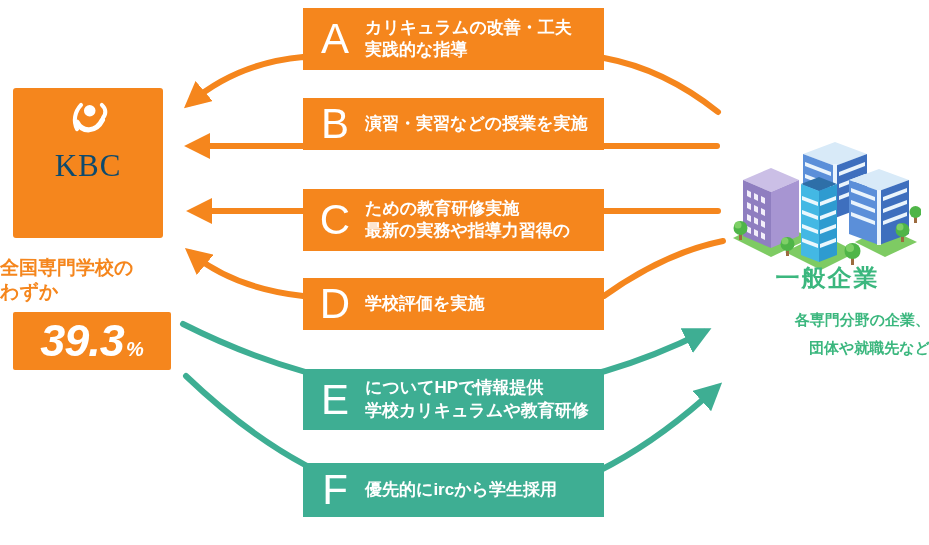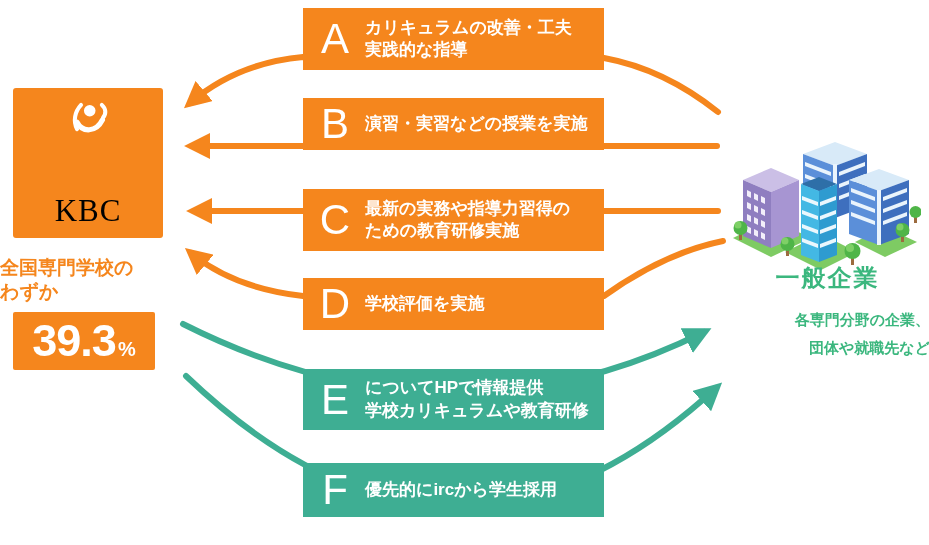--- a/index.html
+++ b/index.html
@@ -4,35 +4,35 @@
 <style>
   html,body{margin:0;padding:0;background:#ffffff;}
   .canvas{
     position:relative;width:929px;height:545px;background:#fff;overflow:hidden;
     font-family:"Liberation Sans",sans-serif;
   }
   .arrows{position:absolute;left:0;top:0;z-index:1;}
   
   .kbc-card{
     position:absolute;left:13px;top:88px;width:150px;height:150px;z-index:2;
-    background:var(--c-orange,#F5861D);border-radius:3px;color:#000000;
-    display:flex;flex-direction:column;align-items:center;justify-content:flex-start;gap:45px;
+    background:var(--c-orange,#F5861D);border-radius:3px;color:#0c4a6e;
+    display:flex;flex-direction:column;align-items:center;justify-content:flex-start;
   }
   .kbc-mark{margin-top:10px;width:58px;height:52px;}
   .kbc-en{font-family:"Liberation Serif",serif;font-size:31px;line-height:1.0;letter-spacing:1px;margin-top:0px;}
   .kbc-jp{font-size:23px;font-weight:bold;line-height:1.2;margin-top:2px;}
   
   .stat-caption{
     position:absolute;left:0px;top:256px;width:170px;z-index:2;text-align:left;
     color:var(--c-orange,#F5861D);font-size:19px;font-weight:bold;line-height:1.25;
   }
   .stat-box{
-    position:absolute;left:13px;top:312px;width:142px;height:58px;z-index:2;
+    position:absolute;left:13px;top:312px;width:158px;height:58px;z-index:2;
     background:var(--c-orange,#F5861D);border-radius:2px;color:#fff;
-    display:flex;align-items:baseline;justify-content:center;
+    display:flex;align-items:baseline;justify-content:center;font-style:italic;
   }
   .stat-value{font-size:45px;font-weight:bold;letter-spacing:-1px;line-height:58px;}
   .stat-unit{font-size:20px;font-weight:bold;margin-left:2px;}
   
   .box{
     position:absolute;left:303px;width:301px;z-index:2;color:#fff;
     display:flex;align-items:center;box-sizing:border-box;padding-left:14px;
   }
   .box.orange{background:var(--c-orange,#F5861D);}
   .box.teal{background:var(--c-teal,#3EAE93);}
@@ -110,22 +110,22 @@
   <div id="boxB" class="box orange">
     <span class="letter">B</span>
     <span class="lines">
       <div>演習・実習などの授業を実施</div>
       <div></div>
     </span>
   </div>
   <div id="boxC" class="box orange">
     <span class="letter">C</span>
     <span class="lines">
+      <div>ための教育研修実施</div>
       <div>最新の実務や指導力習得の</div>
-      <div>ための教育研修実施</div>
     </span>
   </div>
   <div id="boxD" class="box orange">
     <span class="letter">D</span>
     <span class="lines">
       <div>学校評価を実施</div>
       <div></div>
     </span>
   </div>
   <div id="boxE" class="box teal">

